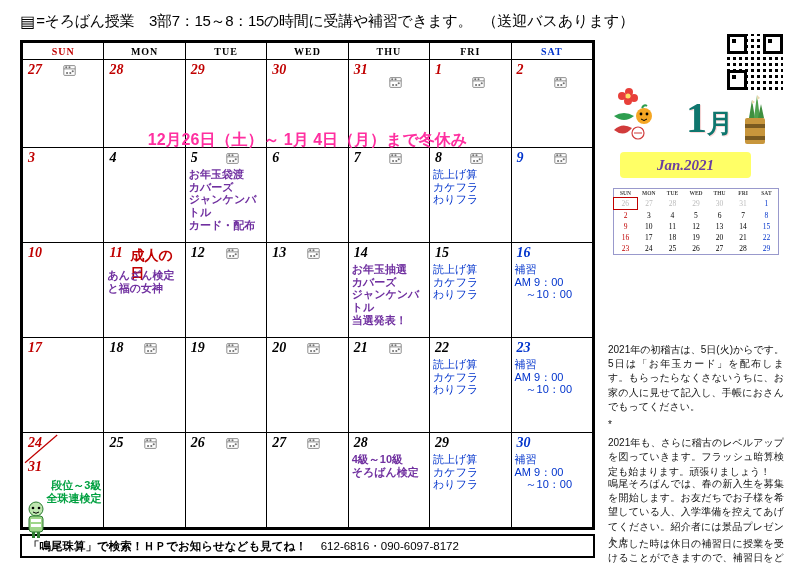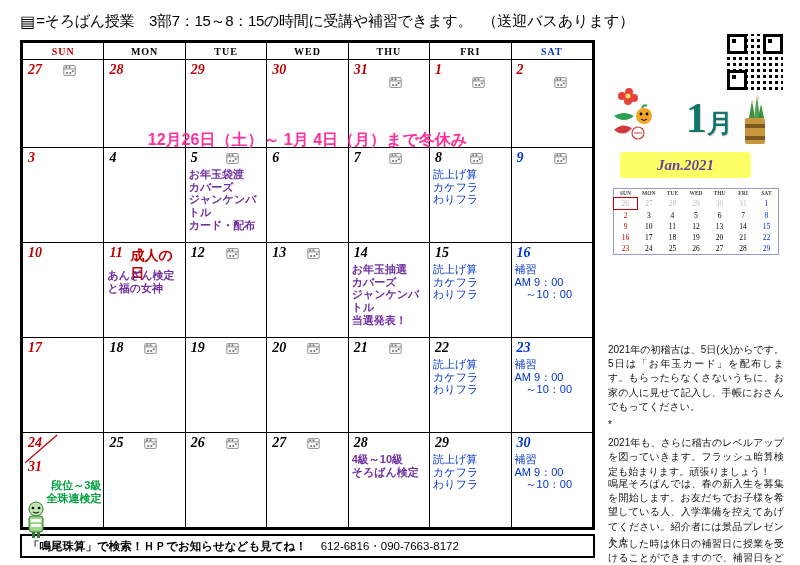--- a/index.html
+++ b/index.html
@@ -702,21 +702,21 @@
       <span>2021年の初稽古は、5日(火)からです。5日は「お年玉カード」を配布します。もらったらなくさないうちに、お家の人に見せて記入し、手帳におさんでもってください。</span>
       <div style="margin-top:4px;">*</div>
       <div style="margin-top:4px;">2021年も、さらに稽古のレベルアップを図っていきます。フラッシュ暗算検定も始まります。頑張りましょう！</div>
     </div>
     <div class="note-block" id="note3" style="top:437px;">鳴尾そろばんでは、春の新入生を募集を開始します。お友だちでお子様を希望している人、入学準備を控えてあげてください。紹介者には景品プレゼント！</div>
     <div class="note-block" id="note4" style="top:497px;">欠席した時は休日の補習日に授業を受けることができますので、補習日をどんどん利用してくださいね。3部での受講は、前もってご連絡ください。</div>
   </div>
 
   <div class="footer">
     <span class="fsearch">「鳴尾珠算」で検索！ＨＰでお知らせなども見てね！</span>
-    <span class="fphone">612-6816・090-7663-8172</span>
+    <span class="fphone">612-6816・090-6097-8172</span>
   </div>
 
   <svg class="mascot" viewBox="0 0 28 40">
     <circle cx="14" cy="9" r="7" fill="#bfe6b0" stroke="#2e7d32" stroke-width="1"></circle>
     <circle cx="11" cy="8" r="1.3" fill="#000"></circle>
     <circle cx="17" cy="8" r="1.3" fill="#000"></circle>
     <path d="M11 12 q3 2.5 6 0" stroke="#000" fill="none" stroke-width="1"></path>
     <rect x="7" y="16" width="14" height="16" rx="3" fill="#9fd68a" stroke="#2e7d32"></rect>
     <rect x="9" y="19" width="10" height="3" fill="#ffffff"></rect>
     <rect x="9" y="24" width="10" height="3" fill="#ffffff"></rect>

